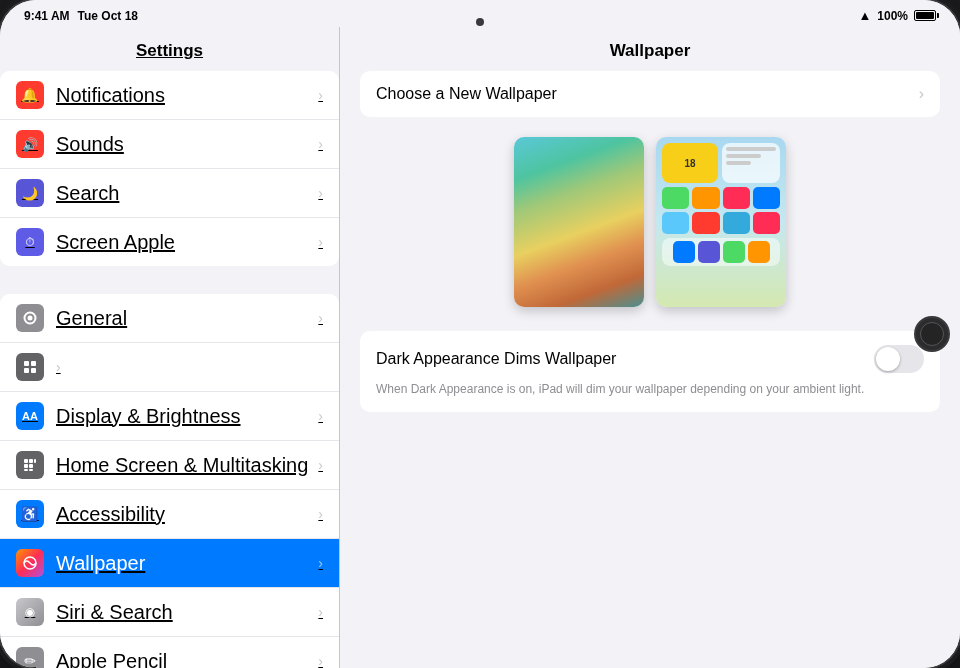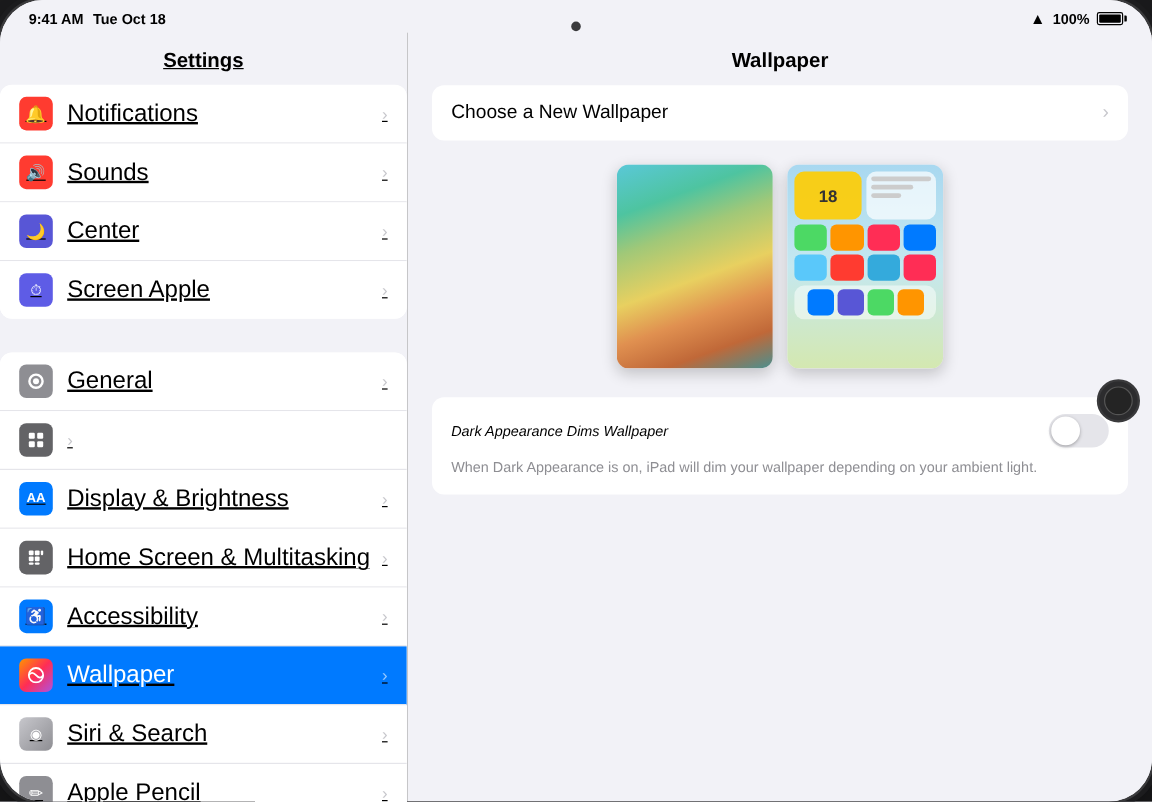--- a/index.html
+++ b/index.html
@@ -216,23 +216,22 @@
       margin-bottom: 8px;
     }
 
     .toggle-row-inner {
       display: flex;
       align-items: center;
       justify-content: space-between;
     }
 
     .toggle-label {
-      font-size: 12px;
+      font-size: 16px;
       color: #000;
-      font-style: italic;
     }
 
     .toggle-switch {
       width: 50px;
       height: 28px;
       background: #e5e5ea;
       border-radius: 14px;
       position: relative;
       cursor: pointer;
       flex-shrink: 0;
@@ -354,21 +353,21 @@
             <span style="color:#fff;font-size:13px;">🔊</span>
           </div>
           <span class="item-label">Sounds</span>
           <span class="chevron">›</span>
         </div>
 
         <div class="sidebar-item">
           <div class="item-icon" style="background:#5856d6;">
             <span style="color:#fff;font-size:13px;">🌙</span>
           </div>
-          <span class="item-label">Center</span>
+          <span class="item-label">Search</span>
           <span class="chevron">›</span>
         </div>
 
         <div class="sidebar-item">
           <div class="item-icon" style="background:#5e5ce6;">
             <span style="color:#fff;font-size:12px;">⏱</span>
           </div>
           <span class="item-label">Screen Apple</span>
           <span class="chevron">›</span>
         </div>
@@ -480,21 +479,21 @@
             <div style="width:100%;height:100%;background:linear-gradient(160deg, #5ac8d8 0%, #4ec4a0 20%, #a0c878 35%, #e8d060 55%, #e09050 70%, #c06838 85%, #4a9090 100%);"></div>
           </div>
 
           <div class="wallpaper-thumb" style="position:relative;overflow:hidden;">
             <div style="width:100%;height:100%;background:linear-gradient(180deg,#a8d8f0 0%,#c5e8f0 50%,#d4e8b0 100%);"></div>
 
             <div style="position:absolute;top:6px;left:6px;right:6px;bottom:6px;">
 
               <div style="display:flex;gap:4px;margin-bottom:4px;">
                 <div style="background:rgba(255,204,0,0.9);border-radius:8px;width:56px;height:40px;display:flex;align-items:center;justify-content:center;">
-                  <span style="font-size:14px;font-weight:600;color:#333;">18</span>
+                  <span style="font-size:10px;font-weight:600;color:#333;">18</span>
                 </div>
                 <div style="flex:1;background:rgba(255,255,255,0.7);border-radius:8px;padding:4px;">
                   <div style="height:4px;background:#ccc;border-radius:2px;margin-bottom:3px;"></div>
                   <div style="height:4px;background:#ccc;border-radius:2px;margin-bottom:3px;width:70%;"></div>
                   <div style="height:4px;background:#ccc;border-radius:2px;width:50%;"></div>
                 </div>
               </div>
 
               <div style="display:grid;grid-template-columns:repeat(4,1fr);gap:3px;margin-bottom:4px;">
                 <div style="background:#4cd964;border-radius:5px;height:22px;"></div>

